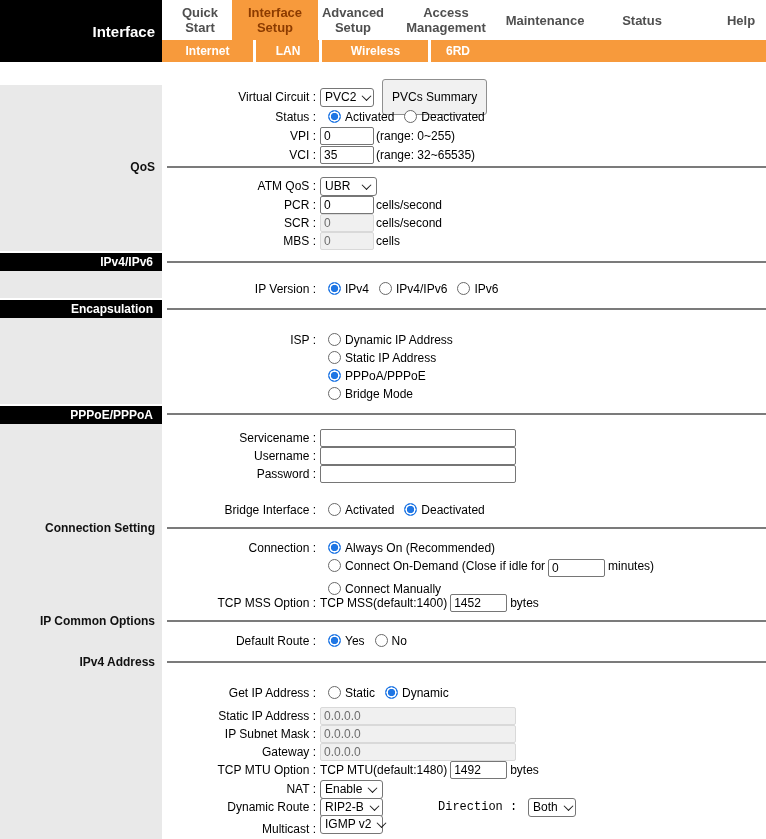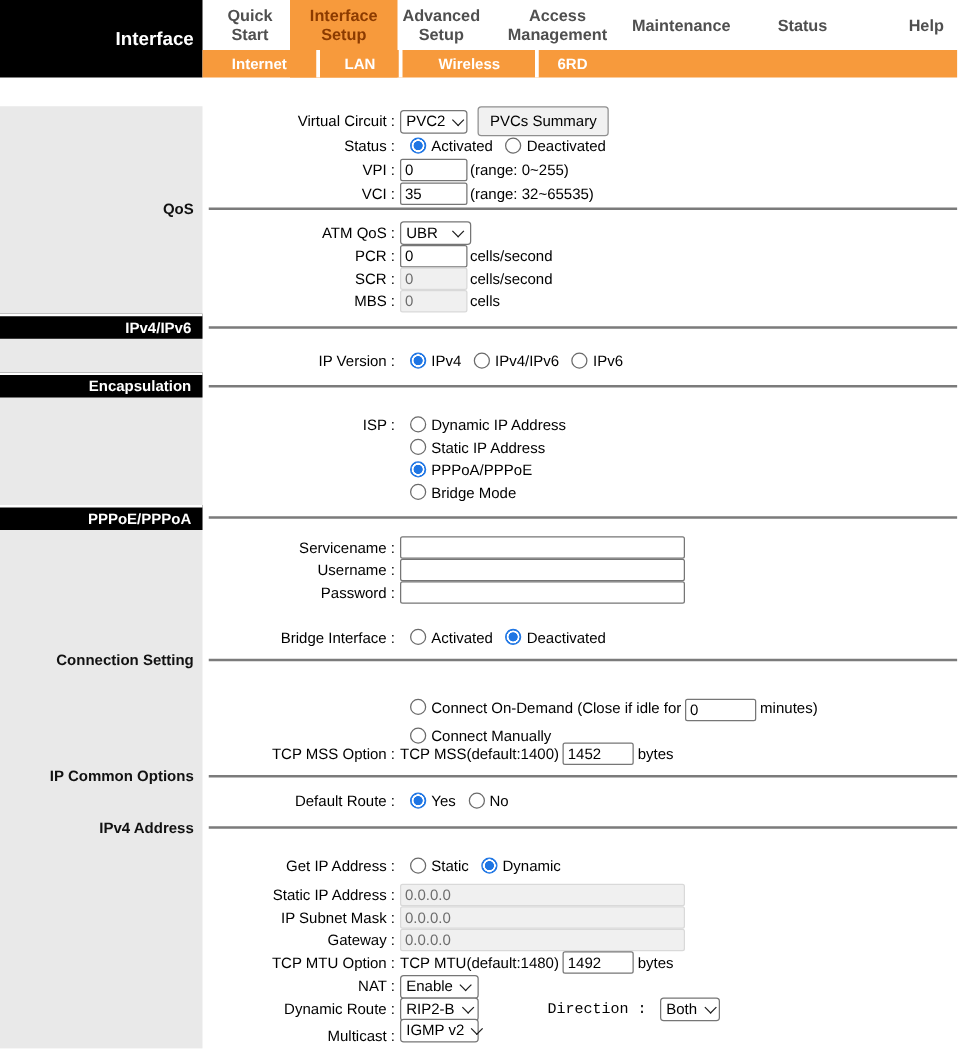--- a/index.html
+++ b/index.html
@@ -23,25 +23,25 @@
   .secbar .t{position:absolute;right:9px;color:#fff;font-weight:bold;font-size:12px;line-height:18px;}
   .secbar.clip .t{line-height:20px;top:-8px;}
   .graylabel{position:absolute;left:0;width:155px;text-align:right;font-weight:bold;font-size:12px;color:#111;line-height:14px;}
   .hr{position:absolute;left:167px;width:599px;height:2px;background:#7b7b7b;}
 
   
   .row{position:absolute;left:162px;display:flex;align-items:center;height:20px;white-space:nowrap;}
   .lbl{width:154px;text-align:right;flex:none;margin-right:4px;color:#000;}
   .inp{height:18px;box-sizing:border-box;border:1px solid #767676;border-radius:2px;background:#fff;color:#000;font:12px "Liberation Sans",sans-serif;padding:0 3px;margin:0;}
   .inp.dis{background:#F0F0F0;border-color:#D9D9D9;color:#6d6d6d;}
-  .w54{width:54px;}.w57{width:57px;}.w63{width:63px;}.w70{width:48px;}.w98{width:98px;}.w192{width:228px;}
+  .w54{width:54px;}.w57{width:57px;}.w63{width:63px;}.w70{width:48px;}.w98{width:98px;}.w192{width:196px;}
   .sel{display:inline-flex;align-items:center;justify-content:space-between;height:19px;box-sizing:border-box;border:1px solid #767676;border-radius:3px;background:#fff;padding:0 6px 0 4px;cursor:pointer;flex:none;}
   .selv{font-size:12px;color:#000;}
   .arr{width:6px;height:6px;border-right:1.7px solid #1a1a1a;border-bottom:1.7px solid #1a1a1a;transform:rotate(45deg) translate(-1px,-1px);margin-left:7px;flex:none;}
-  .btn{height:24px;box-sizing:border-box;border:1px solid #8f8f8f;border-radius:3px;background:#F1F1F1;color:#000;font:12px "Liberation Sans",sans-serif;padding:0 9px;margin-left:8px;cursor:pointer;}
+  .btn{height:36px;box-sizing:border-box;border:1px solid #8f8f8f;border-radius:3px;background:#F1F1F1;color:#000;font:12px "Liberation Sans",sans-serif;padding:0 9px;margin-left:8px;cursor:pointer;}
   .radio{width:13px;height:13px;box-sizing:border-box;border-radius:50%;border:1px solid #6a6a6a;background:#fff;display:inline-block;flex:none;margin-right:4px;cursor:pointer;}
   .radio.sel{border:1px solid #1F76E4;background:radial-gradient(circle,#1F76E4 3.4px,#fff 3.9px,#fff 4.9px,#1F76E4 5.3px);}
   .rlbl{margin-right:10px;}
   .radios{margin-left:8px;display:flex;}
   .hint{margin-left:2px;}
   .pfx{margin-right:3px;}
   .sfx{margin-left:3px;}
   .dirlbl{width:72px;text-align:center;margin-left:55px;margin-right:18px;font-family:Liberation Mono, monospace;}
   .shift-down{transform:translateY(5px);}
 </style>
@@ -213,20 +213,27 @@
   <div class="row" style="top:500px;">
     <span class="lbl">Bridge Interface :</span>
     <span class="radios">
       <span class="radio"></span>
       <span class="rlbl">Activated</span>
       <span class="radio sel"></span>
       <span class="rlbl">Deactivated</span>
     </span>
   </div>
 
+  <div class="row" style="top:538px;">
+    <span class="lbl">Connection :</span>
+    <span class="radios">
+      <span class="radio sel"></span>
+      <span class="rlbl">Always On (Recommended)</span>
+    </span>
+  </div>
   <div class="row" style="top:558px;">
     <span class="lbl"></span>
     <span class="radios">
       <span class="radio"></span>
       <span class="pfx">Connect On-Demand (Close if idle for</span>
       <input class="inp w57" value="0" style="">
       <span class="sfx">minutes)</span>
     </span>
   </div>
   <div class="row" style="top:579px;">

